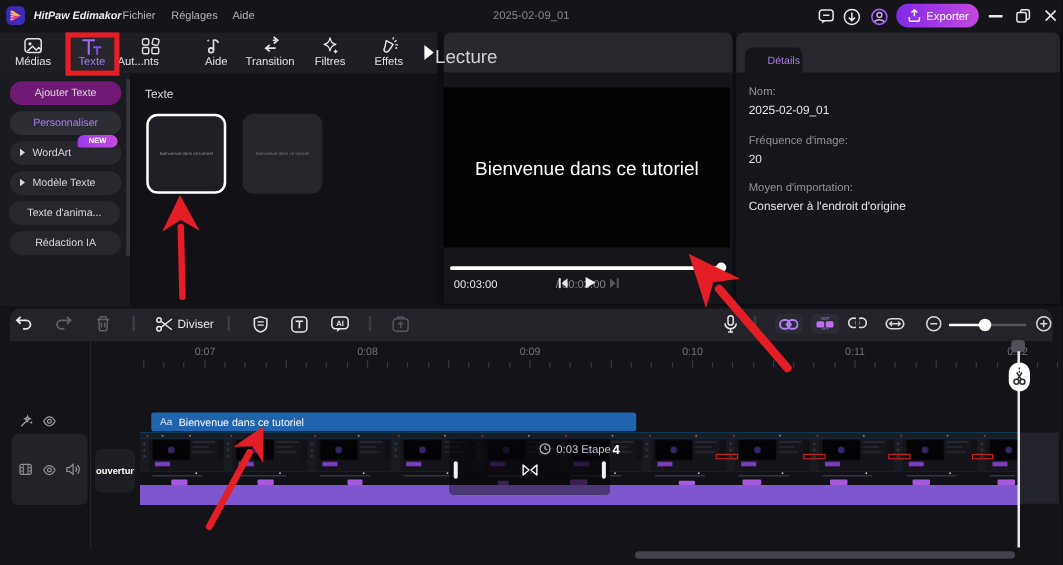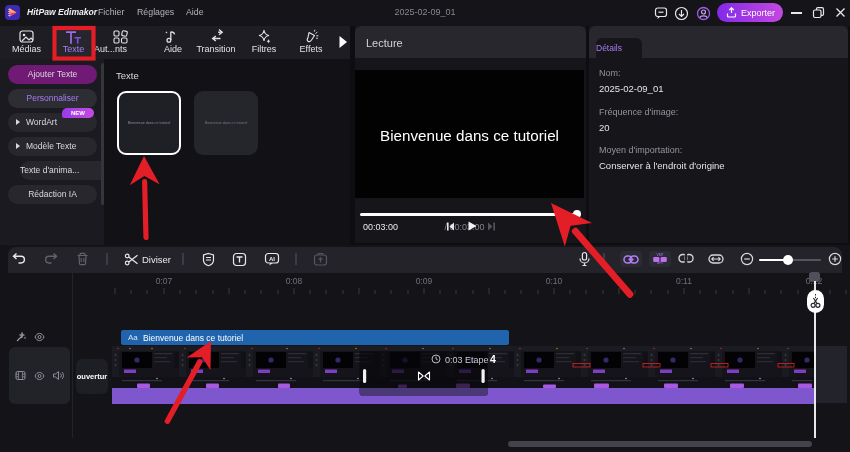--- a/index.html
+++ b/index.html
@@ -106,55 +106,55 @@
 <svg class="abs" style="left:337px;top:34px;" width="12" height="16" viewBox="0 0 12 16">
   <path d="M2.5 2 L10 8 L2.5 14 Z" fill="#fff"></path>
 </svg>
 
 <div class="abs" style="left:0;top:59px;width:104px;height:186px;background:#1a1a20;"></div>
 <div class="abs" style="left:8px;top:65px;width:89px;height:19px;border-radius:10px;background:#701a75;color:#dadade;font-size:8.5px;text-align:center;line-height:19px;">Ajouter Texte</div>
 <div class="abs" style="left:8px;top:89px;width:89px;height:19px;border-radius:10px;background:#2d2d34;color:#a77df5;font-size:8.5px;text-align:center;line-height:19px;">Personnaliser</div>
 <div class="abs" style="left:8px;top:113px;width:89px;height:19px;border-radius:10px;background:#27272d;color:#dadade;font-size:8.5px;line-height:19px;"><span style="display:inline-block;margin-left:8px;width:0;height:0;border-left:4.5px solid #dadade;border-top:3.5px solid transparent;border-bottom:3.5px solid transparent;"></span><span style="margin-left:6px;">WordArt</span></div>
 <div class="abs" style="left:62px;top:108px;width:32px;height:10px;border-radius:5px 5px 5px 2px;background:linear-gradient(90deg,#9b3ae8,#c44be0);color:#fff;font-size:6px;font-weight:bold;text-align:center;line-height:10px;">NEW</div>
 <div class="abs" style="left:8px;top:137px;width:89px;height:19px;border-radius:10px;background:#27272d;color:#dadade;font-size:8.5px;line-height:19px;"><span style="display:inline-block;margin-left:8px;width:0;height:0;border-left:4.5px solid #dadade;border-top:3.5px solid transparent;border-bottom:3.5px solid transparent;"></span><span style="margin-left:6px;">Modèle Texte</span></div>
-<div class="abs" style="left:20px;top:161px;width:89px;height:19px;border-radius:10px;background:#27272d;color:#dadade;font-size:8.5px;line-height:19px;">Texte d'anima...</div>
+<div class="abs" style="left:7px;top:161px;width:89px;height:19px;border-radius:10px;background:#27272d;color:#dadade;font-size:8.5px;text-align:center;line-height:19px;">Texte d'anima...</div>
 <div class="abs" style="left:8px;top:185px;width:89px;height:19px;border-radius:10px;background:#27272d;color:#dadade;font-size:8.5px;text-align:center;line-height:19px;">Rédaction IA</div>
 <div class="abs" style="left:101px;top:63px;width:2.5px;height:142px;border-radius:2px;background:#35353c;"></div>
 
 <div class="abs" style="left:104px;top:59px;width:246px;height:186px;background:#111116;"></div>
 <div class="abs" style="left:116px;top:70px;font-size:9.5px;color:#dcdce0;">Texte</div>
 <div class="abs" style="left:117px;top:91px;width:60px;height:60px;background:#1f1f26;border:2px solid #fff;border-radius:9px;"></div>
 <div class="abs" style="left:119px;top:120px;width:60px;text-align:center;font-size:4px;color:#8d8d96;transform:scale(.9);">Bienvenue dans ce tutoriel</div>
 <div class="abs" style="left:194px;top:91px;width:64px;height:64px;background:#25252c;border-radius:9px;"></div>
 <div class="abs" style="left:194px;top:120px;width:64px;text-align:center;font-size:4px;color:#77777f;transform:scale(.9);">Bienvenue dans ce tutoriel</div>
 
 <div class="abs" style="left:355px;top:26px;width:231px;height:217px;background:#15151a;"></div>
 <div class="abs" style="left:355px;top:26px;width:231px;height:32px;background:#27272d;border-radius:6px 6px 0 0;"></div>
-<div class="abs" style="left:366px;top:37px;font-size:11px;color:#d2d2d7;">Lecture</div>
+<div class="abs" style="left:348px;top:37px;font-size:15px;color:#d2d2d7;">Lecture</div>
 <div class="abs" style="left:355px;top:70px;width:229px;height:128px;background:#020202;"></div>
 <div class="abs" style="left:355px;top:126.5px;width:229px;text-align:center;font-size:15.2px;color:#fff;">Bienvenue dans ce tutoriel</div>
 <div class="abs" style="left:360px;top:213px;width:215px;height:2.5px;background:#fff;border-radius:2px;"></div>
 <div class="abs" style="left:573px;top:210px;width:8px;height:8px;border-radius:50%;background:#fff;"></div>
 <div class="abs" style="left:363px;top:222px;font-size:9px;color:#e8e8ec;">00:03:00 <span style="color:#84848c;margin-left:44px;">/ 00:03:00</span></div>
 <svg class="abs" style="left:445px;top:221px;" width="11" height="11" viewBox="0 0 11 11">
   <rect x="2" y="1.5" width="1.6" height="8" fill="#e8e8ec"></rect>
     <path d="M9 1.5 L4.5 5.5 L9 9.5 Z" fill="#e8e8ec"></path>
 </svg>
 <svg class="abs" style="left:466px;top:220px;" width="12" height="12" viewBox="0 0 12 12">
   <path d="M2.5 1.5 L10.5 6 L2.5 10.5 Z" fill="#f2f2f4"></path>
 </svg>
 <svg class="abs" style="left:486px;top:221px;" width="11" height="11" viewBox="0 0 11 11">
   <rect x="7.4" y="1.5" width="1.6" height="8" fill="#55555e"></rect>
     <path d="M2 1.5 L6.5 5.5 L2 9.5 Z" fill="#55555e"></path>
 </svg>
 
 <div class="abs" style="left:589px;top:26px;width:259px;height:217px;background:#15151a;"></div>
 <div class="abs" style="left:589px;top:26px;width:259px;height:32px;background:#27272d;border-radius:6px 6px 0 0;"></div>
 <div class="abs" style="left:596px;top:38px;width:46px;height:20px;background:#15151a;border-radius:6px 6px 0 0;"></div>
-<div class="abs" style="left:596px;top:43px;width:55px;text-align:left;font-size:8.5px;color:#a77df5;">Détails</div>
+<div class="abs" style="left:596px;top:43px;width:44px;text-align:right;font-size:8.5px;color:#a77df5;">Détails</div>
 <div class="abs" style="left:599px;top:68px;font-size:9px;color:#94949c;">Nom:</div>
 <div class="abs" style="left:599px;top:83px;font-size:9.5px;color:#e4e4e8;">2025-02-09_01</div>
 <div class="abs" style="left:599px;top:107px;font-size:9px;color:#94949c;">Fréquence d'image:</div>
 <div class="abs" style="left:599px;top:122px;font-size:9.5px;color:#e4e4e8;">20</div>
 <div class="abs" style="left:599px;top:145px;font-size:9px;color:#94949c;">Moyen d'importation:</div>
 <div class="abs" style="left:599px;top:160px;font-size:9.5px;color:#e4e4e8;">Conserver à l'endroit d'origine</div>
 
 <div class="abs" style="left:0;top:245px;width:850px;height:207px;background:#131318;"></div>
 <div class="abs" style="left:8px;top:247px;width:834px;height:26px;background:#232329;border-radius:8px 8px 0 0;"></div>
 

